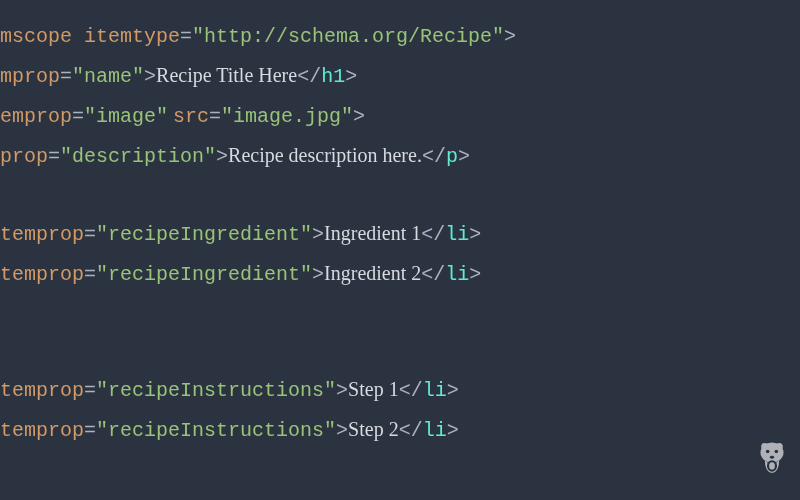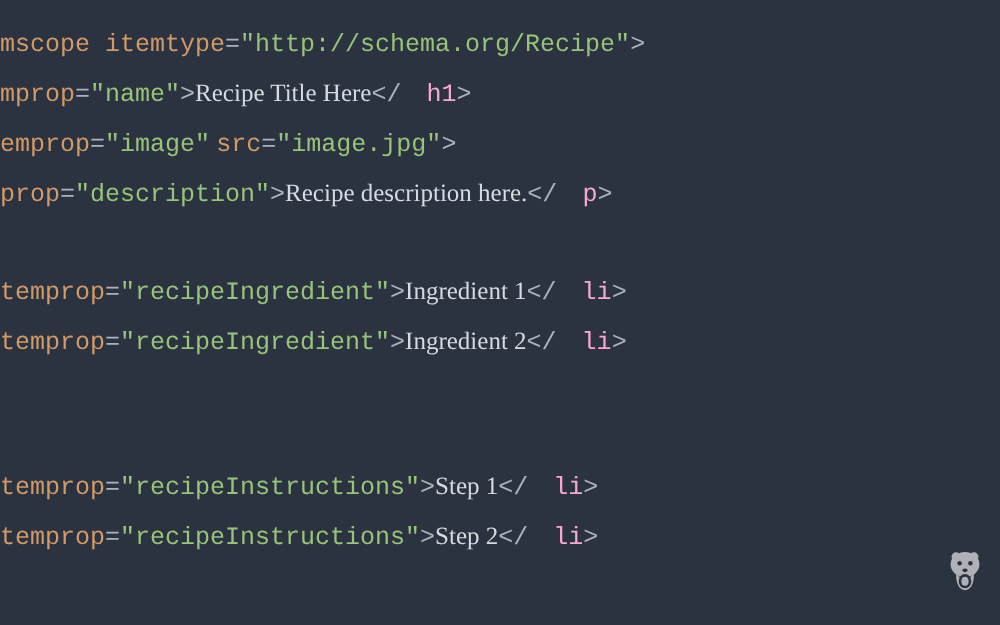--- a/index.html
+++ b/index.html
@@ -16,21 +16,21 @@
     position: relative;
   }
   .code-block {
     padding: 18px 16px 0 0;
     white-space: pre;
   }
   .attr-name { color: #d19a66; }
   .operator { color: #abb2bf; }
   .string { color: #98c379; }
   .tag-bracket { color: #abb2bf; }
-  .tag-name { color: #f9a8d4; margin-left: 20px; }
+  .tag-name { color: #5eead4; }
   .text { color: #d7dae0; font-family: Liberation Serif, serif; }
   .watermark {
     position: absolute;
     right: 10px;
     bottom: 10px;
     opacity: 0.7;
   }
   .watermark svg {
     width: 36px;
     height: 36px;

